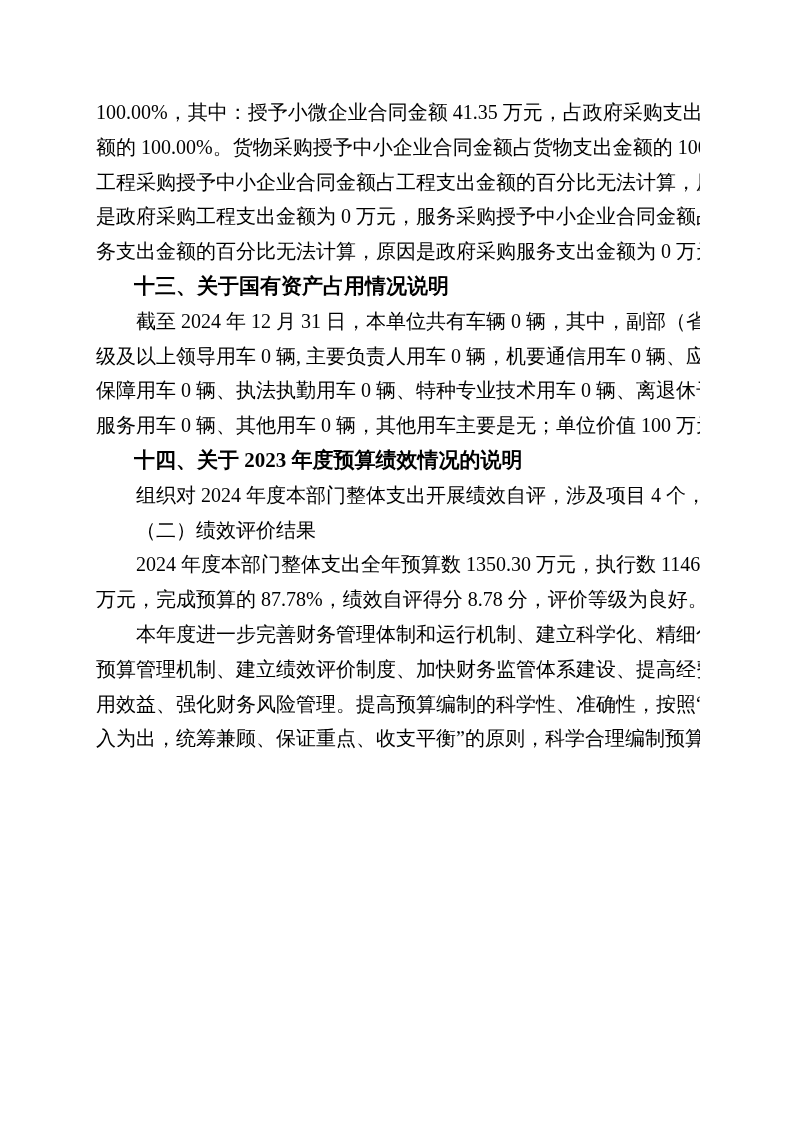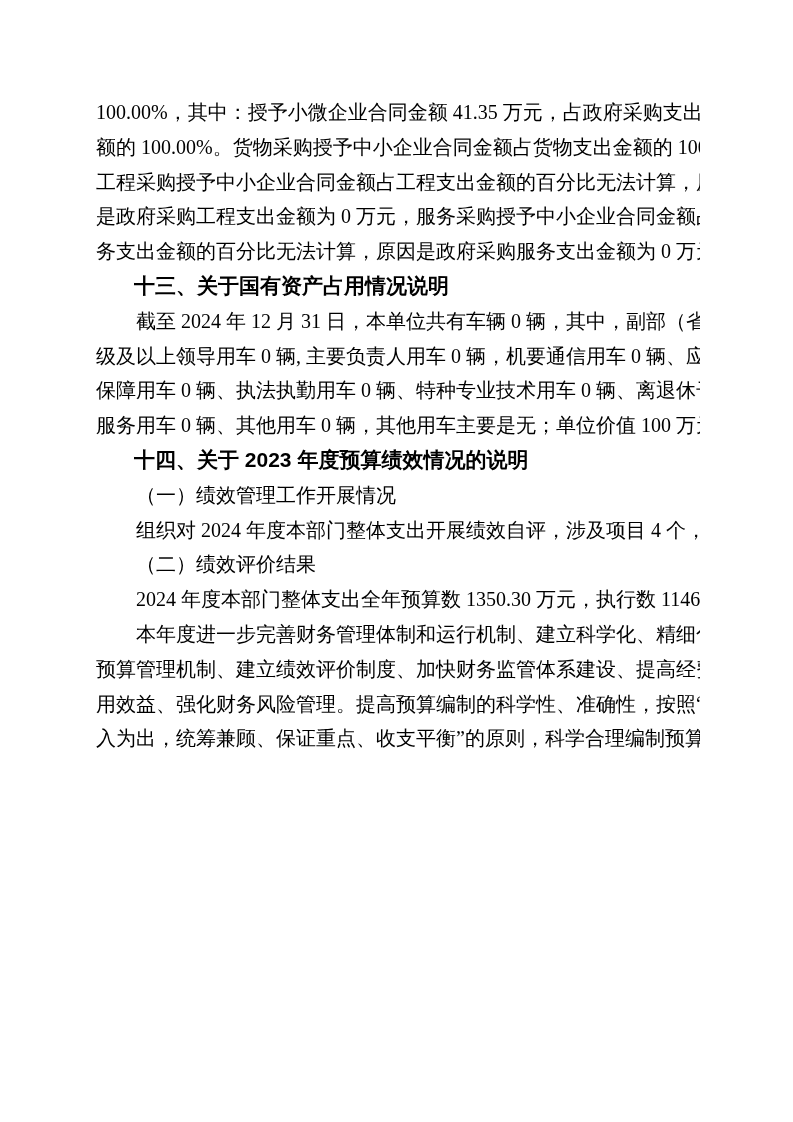--- a/index.html
+++ b/index.html
@@ -36,21 +36,21 @@
     text-align: left;
     text-align-last: left;
   }
   .line.indent { text-indent: 40px; }
   .heading {
     margin: 0;
     height: 34.8px;
     line-height: 34.8px;
     font-size: 21px;
     font-weight: bold;
-    font-family: Liberation Sans, sans-serif;
+    font-family: Liberation Serif, serif;
     text-indent: 38px;
     overflow: hidden;
     white-space: nowrap;
   }
   .subheading {
     margin: 0;
     height: 34.8px;
     line-height: 34.8px;
     font-size: 20px;
     font-weight: normal;
@@ -78,30 +78,30 @@
 
     <div class="para">
       <div class="line indent">截至 2024 年 12 月 31 日，本单位共有车辆 0 辆，其中，副部（省）</div>
       <div class="line">级及以上领导用车 0 辆, 主要负责人用车 0 辆，机要通信用车 0 辆、应急</div>
       <div class="line">保障用车 0 辆、执法执勤用车 0 辆、特种专业技术用车 0 辆、离退休干部</div>
       <div class="line">服务用车 0 辆、其他用车 0 辆，其他用车主要是无；单位价值 100 万元以</div>
     </div>
 
     <h2 class="heading">十四、关于 2023 年度预算绩效情况的说明</h2>
 
-    <h3 class="subheading">（一）绩效管理工作开展情况</h3>
 
     <div class="para">
       <div class="line indent">组织对 2024 年度本部门整体支出开展绩效自评，涉及项目 4 个，共</div>
     </div>
 
     <h3 class="subheading">（二）绩效评价结果</h3>
 
     <div class="para">
       <div class="line indent">2024 年度本部门整体支出全年预算数 1350.30 万元，执行数 1146.29</div>
+      <div class="line last">万元，完成预算的 87.78%，绩效自评得分 8.78 分，评价等级为良好。</div>
     </div>
 
 
     <div class="para">
       <div class="line indent">本年度进一步完善财务管理体制和运行机制、建立科学化、精细化的</div>
       <div class="line">预算管理机制、建立绩效评价制度、加快财务监管体系建设、提高经费使</div>
       <div class="line">用效益、强化财务风险管理。提高预算编制的科学性、准确性，按照“量</div>
       <div class="line">入为出，统筹兼顾、保证重点、收支平衡”的原则，科学合理编制预算，</div>
     </div>
 

